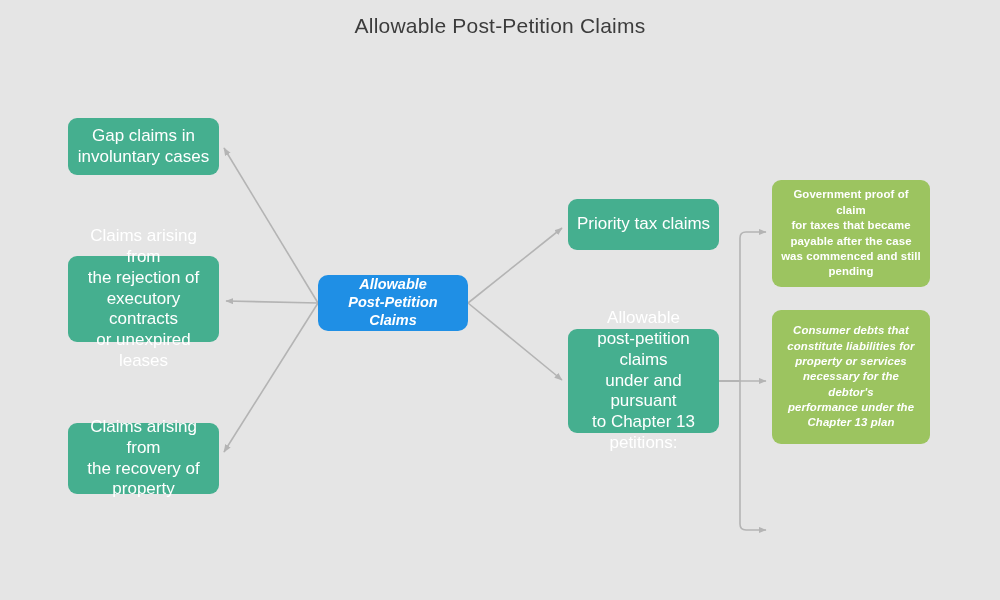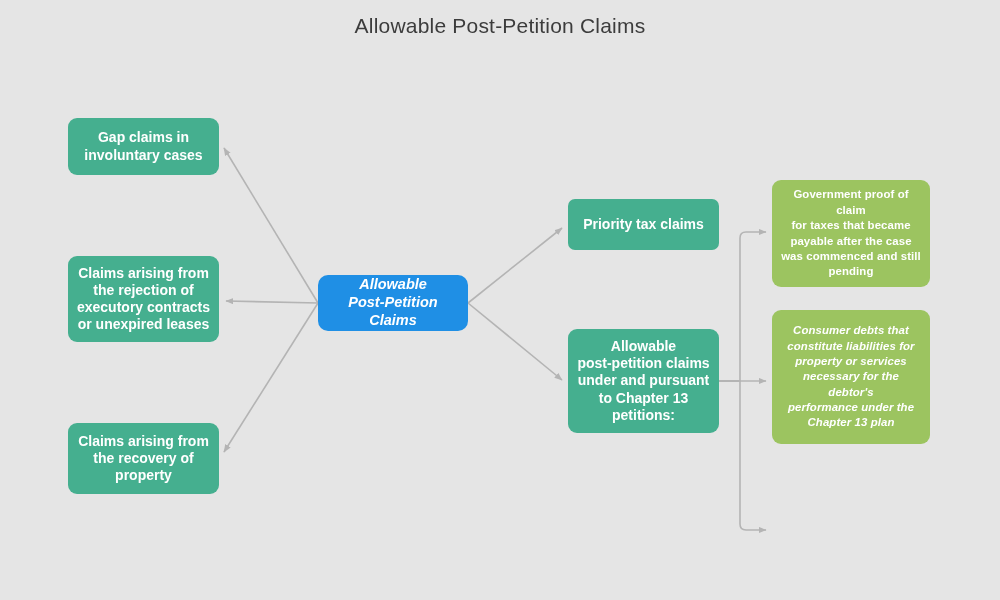--- a/index.html
+++ b/index.html
@@ -49,22 +49,22 @@
   }
   .node-root {
     background: #1f8fe5;
     font-size: 14.5px;
     font-style: italic;
     font-weight: bold;
     border-radius: 10px;
   }
   .node-branch {
     background: #45af8f;
-    font-size: 14px;
-    font-weight: bold;
+    font-size: 17px;
+    font-weight: normal;
   }
   .node-leaf {
     background: #9cc460;
     font-size: 11.4px;
     font-weight: bold;
     letter-spacing: 0.1px;
     line-height: 1.35;
   }
   .node-text {
     display: block;
@@ -120,21 +120,21 @@
 executory contracts
 or unexpired leases</span>
   </div>
 
   <div class="node node-branch" style="left:68px; top:423px; width:151px; height:71px;">
     <span class="node-text">Claims arising from
 the recovery of
 property</span>
   </div>
 
-  <div class="node node-branch" style="left:568px; top:199px; width:151px; height:51px;border-radius:7px;">
+  <div class="node node-branch" style="left:568px; top:199px; width:151px; height:51px;">
     <span class="node-text">Priority tax claims</span>
   </div>
 
   <div class="node node-branch" style="left:568px; top:329px; width:151px; height:104px;">
     <span class="node-text">Allowable
 post-petition claims
 under and pursuant
 to Chapter 13
 petitions:</span>
   </div>

